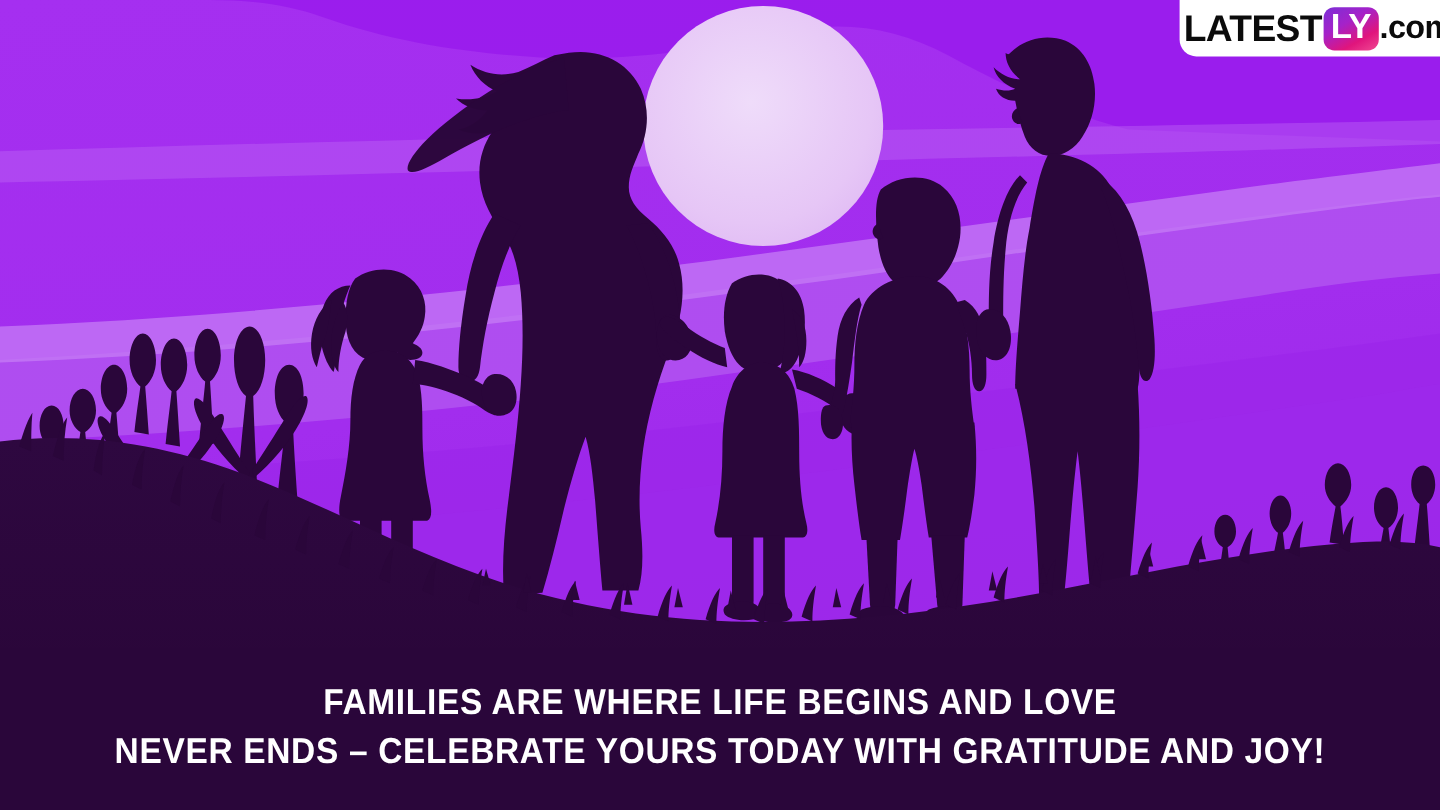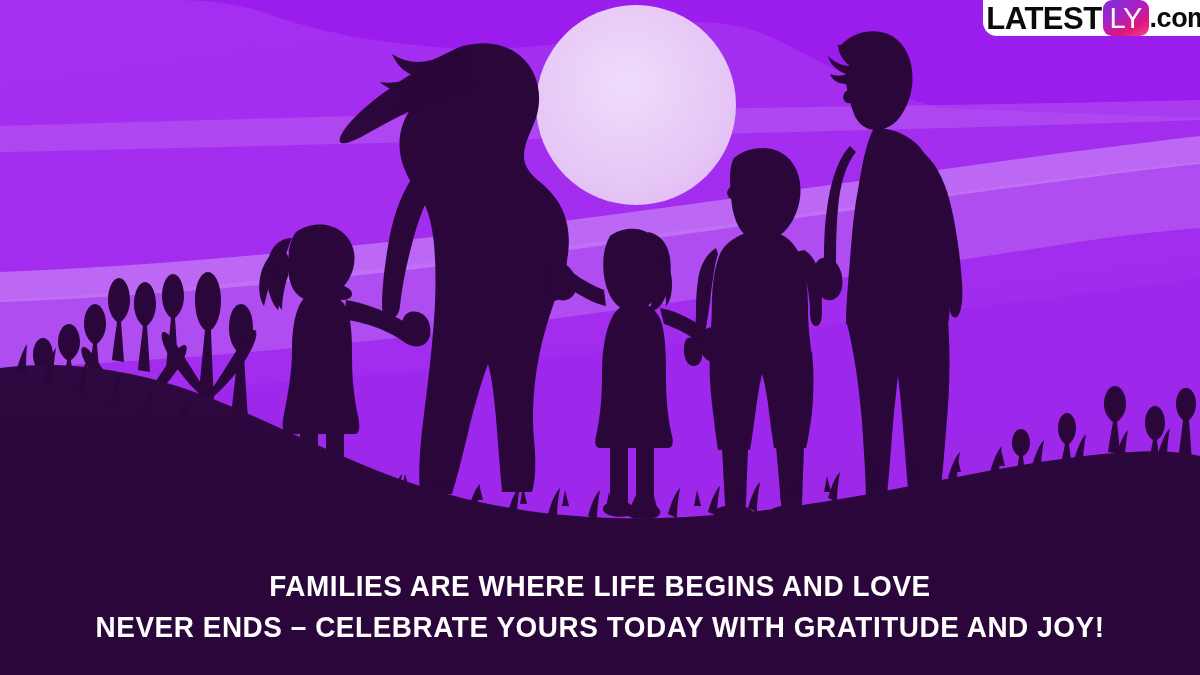--- a/index.html
+++ b/index.html
@@ -24,21 +24,21 @@
     height: 675px;
     display: block;
   }
 
   
   .logo-box {
     position: absolute;
     top: 0;
     left: 983px;
     width: 217px;
-    height: 36px;
+    height: 47px;
     background: #ffffff;
     border-bottom-left-radius: 14px;
     display: flex;
     align-items: center;
     justify-content: center;
     box-sizing: border-box;
     padding: 0 8px 0 22px;
   }
   .logo-wordmark {
     font-family: "Liberation Sans", sans-serif;
@@ -53,21 +53,21 @@
   .logo-ly {
     display: inline-flex;
     align-items: center;
     justify-content: center;
     width: 46px;
     height: 36px;
     margin: 0 1px;
     border-radius: 9px;
     color: #ffffff;
     font-size: 29px;
-    font-weight: normal;
+    font-weight: bold;
     letter-spacing: -0.5px;
     background: linear-gradient(150deg, #7B2FD6 0%, #A522C9 38%, #E0157C 72%, #F04A93 100%);
   }
   .logo-dotcom {
     font-size: 27px;
     font-weight: bold;
     color: #0b0b0b;
     letter-spacing: -0.5px;
   }
 

